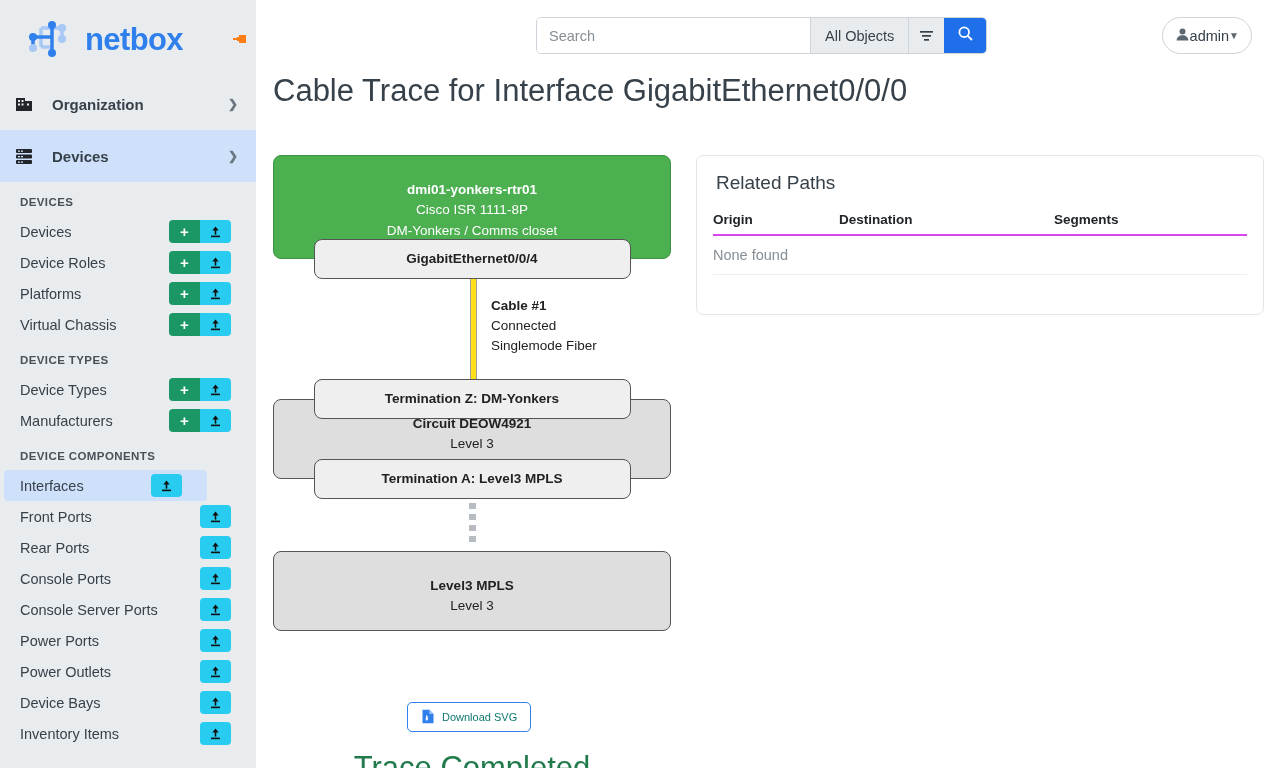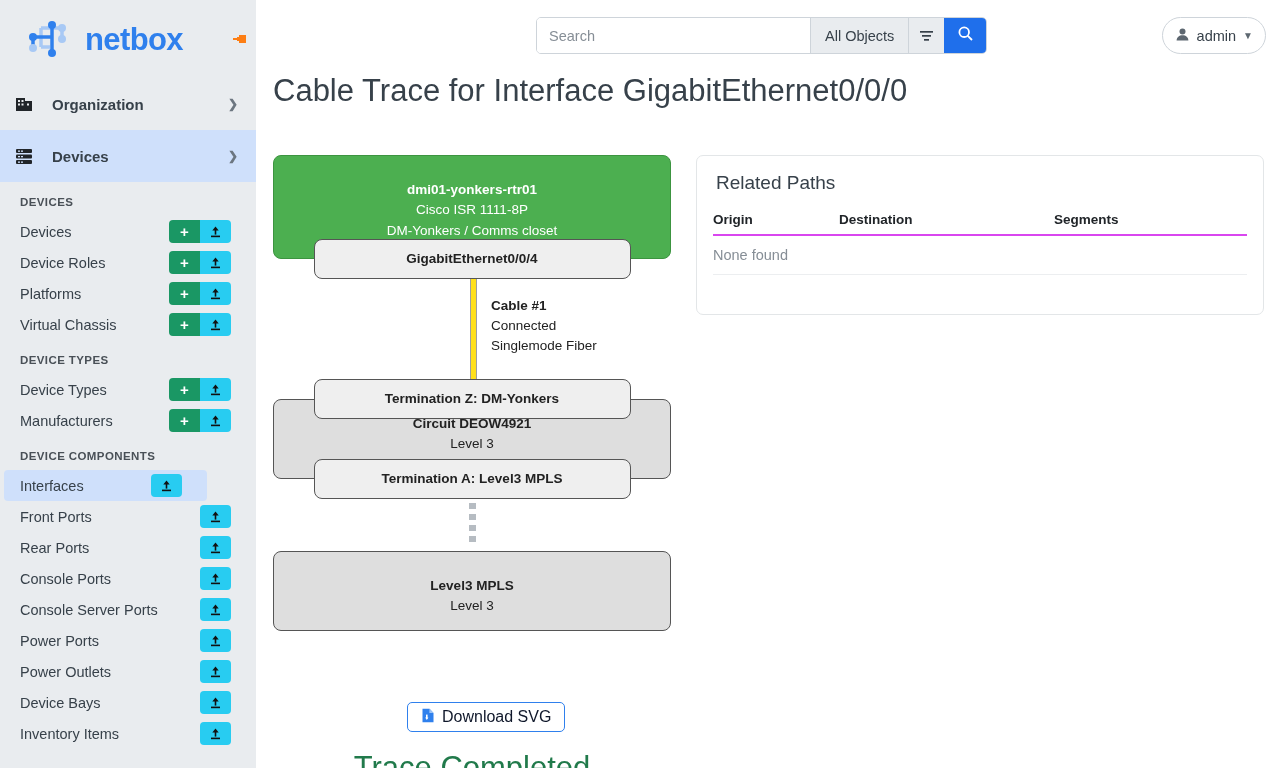--- a/index.html
+++ b/index.html
@@ -83,24 +83,24 @@
   }
   .filter-btn {
     width: 36px; background:#e9ecef; border-left:1px solid #ced4da;
     display:flex; align-items:center; justify-content:center; cursor:pointer;
   }
   .search-btn {
     width: 42px; background:#1f6feb;
     display:flex; align-items:center; justify-content:center; cursor:pointer;
   }
   .user-btn {
-    position: absolute; right: 14px; top: 17px;
+    position: absolute; right: 28px; top: 17px;
     height: 37px; padding: 0 12px;
     border: 1px solid #ced4da; border-radius: 19px;
-    display: flex; align-items: center; gap: 7px;
+    display: flex; align-items: center; 
     font-size: 14.5px; color: #37414a; background:#fff; cursor: pointer;
   }
   
   #main { position: absolute; left: 256px; top: 70px; width: 1024px; height: 698px; background:#fff; }
   .page-title {
     position: absolute; left: 17px; top: 3px;
     font-size: 31px; font-weight: 400; color: #37414a; white-space: nowrap;
   }
   
   #trace { position: absolute; left: 17px; top: 85px; width: 398px; }
@@ -141,21 +141,21 @@
   .dot-line {
     position: absolute; left: 196px; top: 4px; width: 7px; height: 44px;
     background-image: linear-gradient(#b6bcc2 6px, transparent 6px);
     background-size: 7px 11px;
   }
   .dl-btn {
     position: absolute; left: 134px; top: 547px;
     display: inline-flex; align-items: center; gap: 7px;
     height: 30px; padding: 0 13px;
     border: 1px solid #2f80ed; border-radius: 5px;
-    color: #0f172a; font-size: 16px; background:#fff; cursor: pointer;
+    color: #0f766e; font-size: 11px; background:#fff; cursor: pointer;
   }
   .trace-status {
     position: absolute; left: 0; top: 595px; width: 398px;
     text-align: center; font-size: 31px; color: #217a4b; font-weight: 400;
   }
   
   #related {
     position: absolute; left: 440px; top: 85px;
     width: 568px; height: 160px;
     background:#fff; border: 1px solid #e3e6e8; border-radius: 7px;

